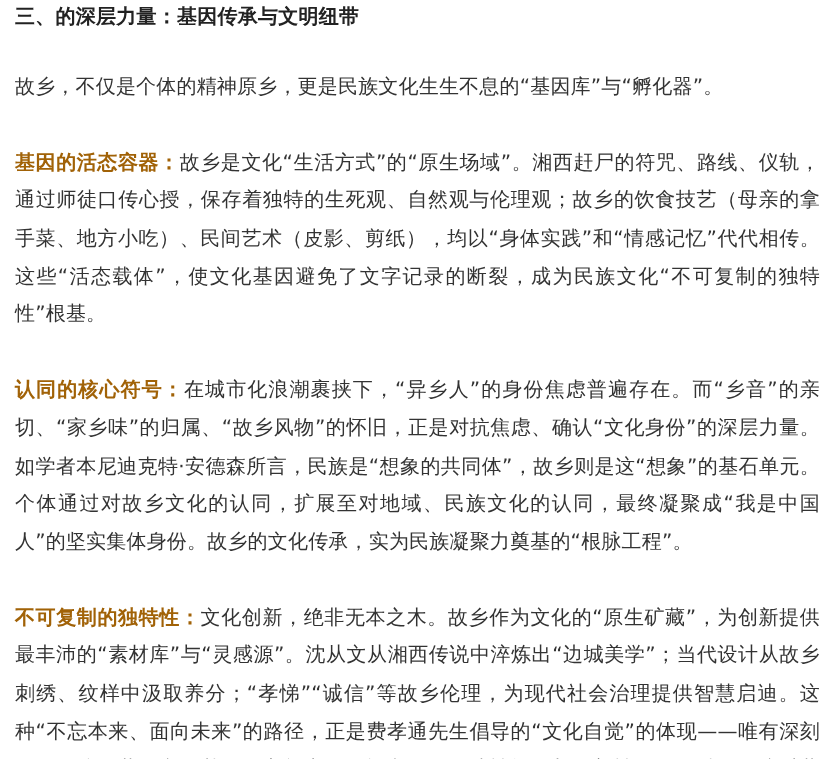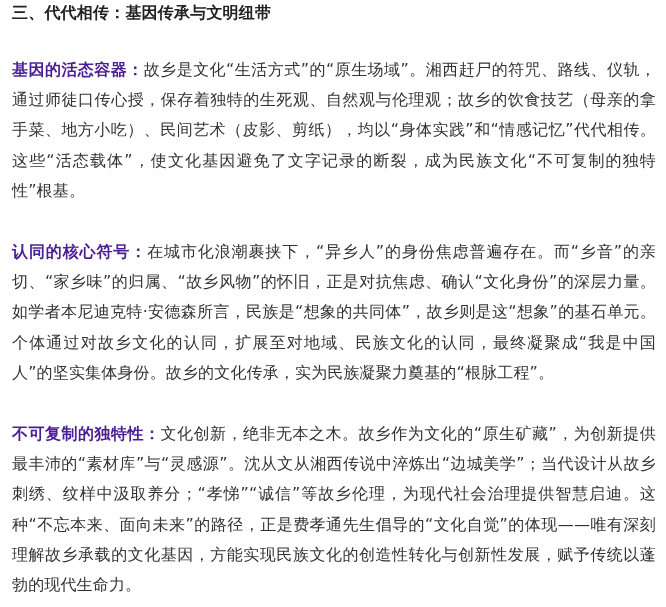--- a/index.html
+++ b/index.html
@@ -36,29 +36,30 @@
       text-align: justify;
     }
     .intro {
       margin-top: 30px;
     }
     .section {
       margin-top: 31px;
     }
     .lead {
       font-weight: bold;
-      color: #4c1d95;
+      color: #a16207;
     }
   </style>
 </head>
 <body>
 
 <div class="article">
-  <h3 class="heading">三、代代相传：基因传承与文明纽带</h3>
+  <h3 class="heading">三、的深层力量：基因传承与文明纽带</h3>
 
+  <p class="para intro">故乡，不仅是个体的精神原乡，更是民族文化生生不息的“基因库”与“孵化器”。</p>
 
   <p class="para section">
     <span class="lead">基因的活态容器：</span><span>故乡是文化“生活方式”的“原生场域”。湘西赶尸的符咒、路线、仪轨，通过师徒口传心授，保存着独特的生死观、自然观与伦理观；故乡的饮食技艺（母亲的拿手菜、地方小吃）、民间艺术（皮影、剪纸），均以“身体实践”和“情感记忆”代代相传。这些“活态载体”，使文化基因避免了文字记录的断裂，成为民族文化“不可复制的独特性”根基。</span>
   </p>
 
   <p class="para section">
     <span class="lead">认同的核心符号：</span><span>在城市化浪潮裹挟下，“异乡人”的身份焦虑普遍存在。而“乡音”的亲切、“家乡味”的归属、“故乡风物”的怀旧，正是对抗焦虑、确认“文化身份”的深层力量。如学者本尼迪克特·安德森所言，民族是“想象的共同体”，故乡则是这“想象”的基石单元。个体通过对故乡文化的认同，扩展至对地域、民族文化的认同，最终凝聚成“我是中国人”的坚实集体身份。故乡的文化传承，实为民族凝聚力奠基的“根脉工程”。</span>
   </p>
 
   <p class="para section">

